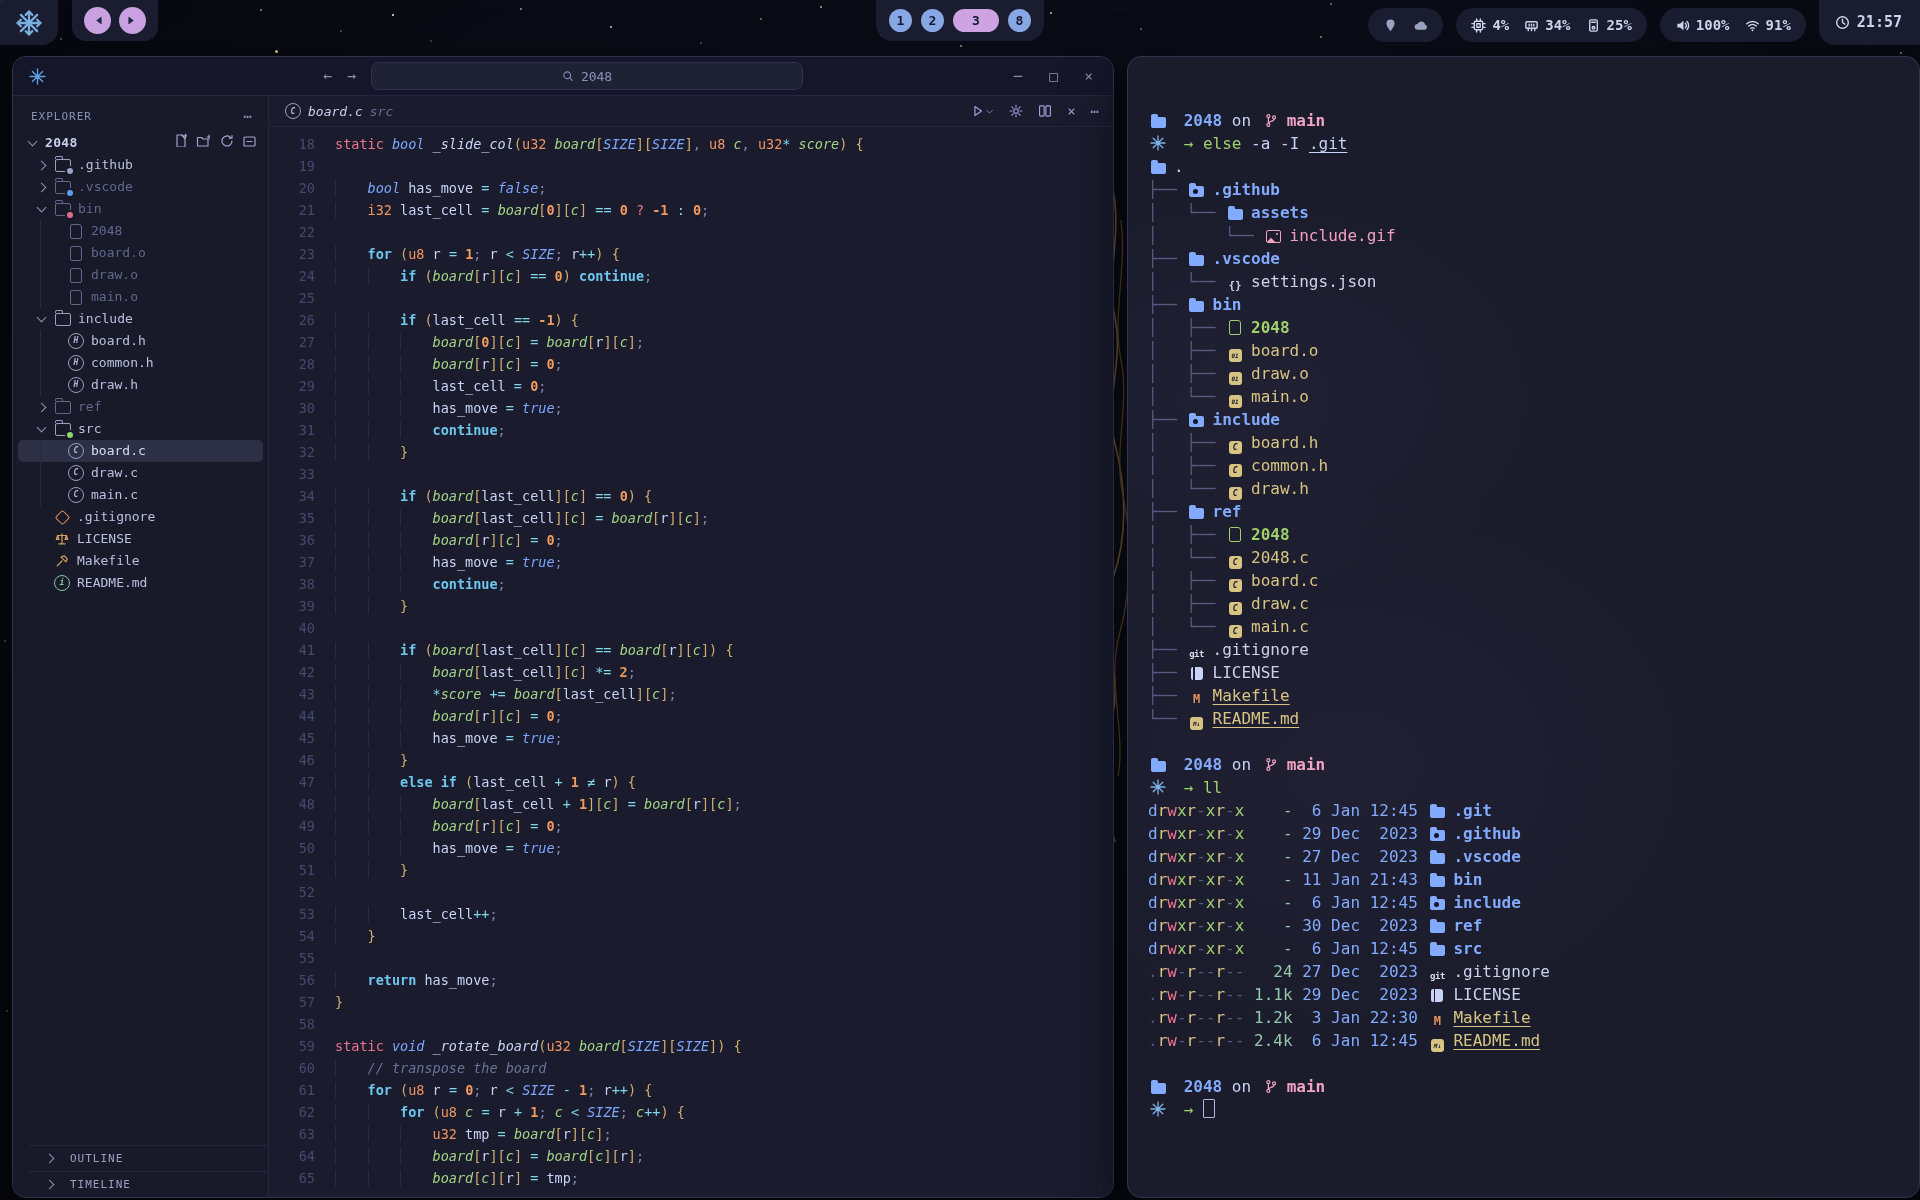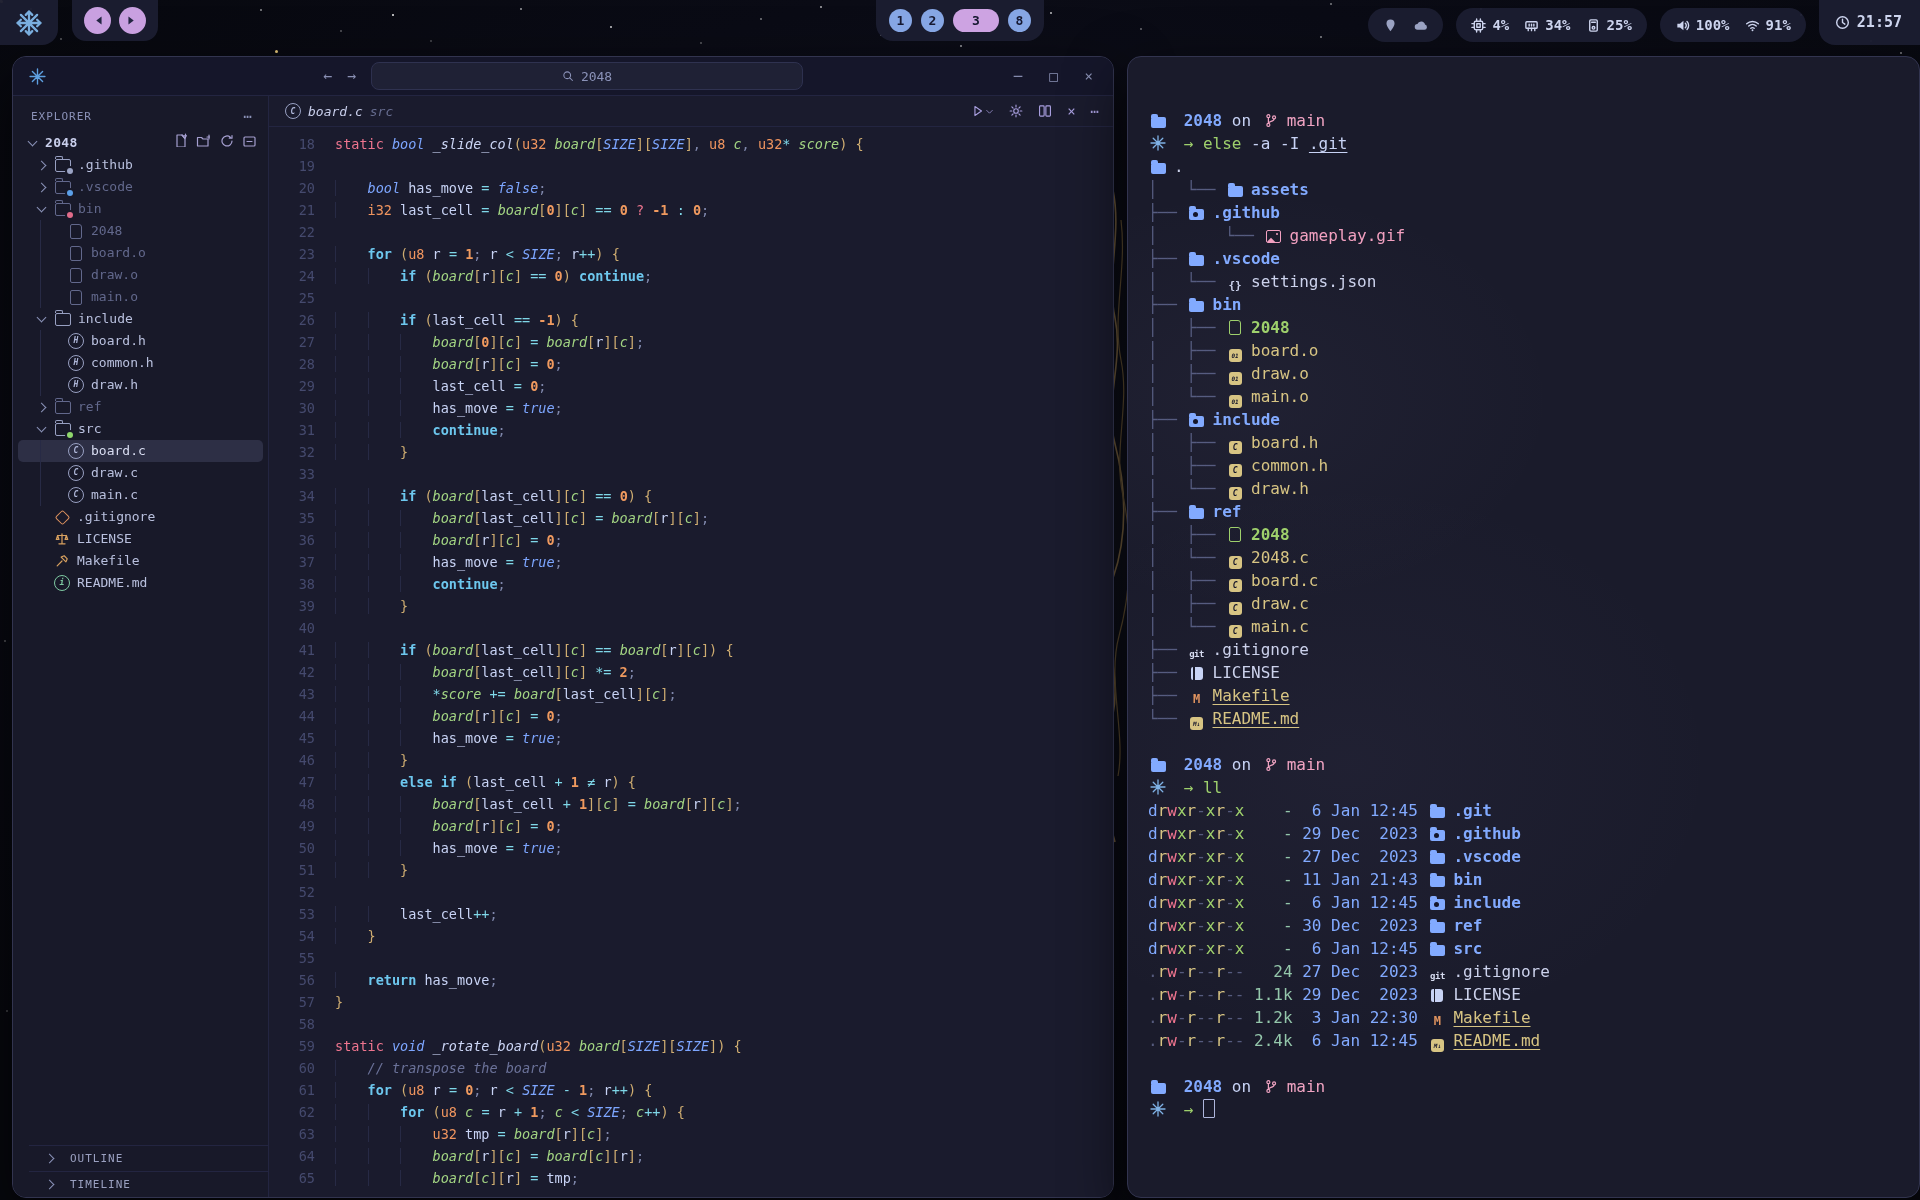--- a/index.html
+++ b/index.html
@@ -106,21 +106,21 @@
   .c-img{color:#f2a0c0}
   .c-plain{color:#ccd2ec}
   .c-ul{text-decoration:underline;text-underline-offset:3px}
   .c-cmd{color:#9ed06c}
   .c-arg{color:#c8d3f5}
   .c-path{color:#c8d3f5;text-decoration:underline;text-underline-offset:3px}
   .c-size{color:#94c7ab}
   .c-date{color:#82aaff}
   .pdir{color:#82aaff;font-weight:700}
   .pon{color:#c8d3f5}
-  .pbr{color:#f0a3c2;font-weight:400}
+  .pbr{color:#f0a3c2;font-weight:700}
   .parrow{color:#9ed06c}
   .cur{display:inline-block;width:10px;height:17px;border:1.5px solid #aeb6dc;vertical-align:-3px;border-radius:1px}
   
   .ico{display:inline-flex;align-items:center;justify-content:center;flex:none;font-style:normal}
   #tree .ico{width:18px;margin-right:6px}
   #term .ico{width:20px;margin-right:6px;vertical-align:-2px}
   .fo{width:14px;height:11px;border:1.3px solid #98a0c2;border-radius:2px;position:relative;display:inline-block}
   .fo::before{content:"";position:absolute;top:-4px;left:-1.3px;width:6px;height:2.5px;border:1.3px solid #98a0c2;border-bottom:none;border-radius:2px 2px 0 0}
   .fdot{position:absolute;right:-3px;bottom:-3px;width:6px;height:6px;border-radius:50%;background:var(--dc,#9aa3c4);box-shadow:0 0 0 2px #181929}
   .doc{width:10px;height:13px;border:1.3px solid var(--dc,#8f97bd);border-radius:2px 3px 2px 2px;display:inline-block}
@@ -508,23 +508,23 @@
                 <circle cx="11.5" cy="4.5" r="1.7"></circle>
                 <path d="M5 4.7v6.6M11.5 6.2c0 3.3-6.5 2.3-6.5 5.1"></path>
               </g>
             </svg></span><span class="pbr">main</span></div>
         <div class="tline"><span class="ico"><svg width="16" height="16" viewBox="0 0 16 16">
               <g stroke="#7fb2e6" stroke-width="1.3" stroke-linecap="round" fill="none">
                 <path d="M8 1v14M1 8h14M3.2 3.2l9.6 9.6M12.8 3.2L3.2 12.8"></path>
               </g>
             </svg></span> <span class="parrow">→</span> <span class="c-cmd">else</span> <span class="c-arg">-a</span> <span class="c-arg">-I</span> <span class="c-path">.git</span></div>
         <div class="tline"><span class="tpfx"></span><span class="ico"><i class="tf"></i></span><span class="c-plain">.</span></div>
+        <div class="tline"><span class="tpfx">├── </span><span class="ico"><i class="tf"><b class="tdot"></b></i></span><span class="c-dir">.github</span></div>
         <div class="tline"><span class="tpfx">│   └── </span><span class="ico"><i class="tf"></i></span><span class="c-dir">assets</span></div>
-        <div class="tline"><span class="tpfx">├── </span><span class="ico"><i class="tf"><b class="tdot"></b></i></span><span class="c-dir">.github</span></div>
-        <div class="tline"><span class="tpfx">│       └── </span><span class="ico"><i class="img"></i></span><span class="c-img">gameplay.gif</span></div>
+        <div class="tline"><span class="tpfx">│       └── </span><span class="ico"><i class="img"></i></span><span class="c-img">include.gif</span></div>
         <div class="tline"><span class="tpfx">├── </span><span class="ico"><i class="tf"></i></span><span class="c-dir">.vscode</span></div>
         <div class="tline"><span class="tpfx">│   └── </span><span class="ico"><i class="tx" style="color:#cdd4ee;font-size:11px;font-weight:700">{}</i></span><span class="c-plain">settings.json</span></div>
         <div class="tline"><span class="tpfx">├── </span><span class="ico"><i class="tf"></i></span><span class="c-dir">bin</span></div>
         <div class="tline"><span class="tpfx">│   ├── </span><span class="ico"><i class="doc" style="--dc:#9ed06c"></i></span><span class="c-exec">2048</span></div>
         <div class="tline"><span class="tpfx">│   ├── </span><span class="ico"><i class="bdgk" style="font-size:6px">01</i></span><span class="c-src">board.o</span></div>
         <div class="tline"><span class="tpfx">│   ├── </span><span class="ico"><i class="bdgk" style="font-size:6px">01</i></span><span class="c-src">draw.o</span></div>
         <div class="tline"><span class="tpfx">│   └── </span><span class="ico"><i class="bdgk" style="font-size:6px">01</i></span><span class="c-src">main.o</span></div>
         <div class="tline"><span class="tpfx">├── </span><span class="ico"><i class="tf"><b class="tdot"></b></i></span><span class="c-dir">include</span></div>
         <div class="tline"><span class="tpfx">│   ├── </span><span class="ico"><i class="bdgk">C</i></span><span class="c-src">board.h</span></div>
         <div class="tline"><span class="tpfx">│   ├── </span><span class="ico"><i class="bdgk">C</i></span><span class="c-src">common.h</span></div>

